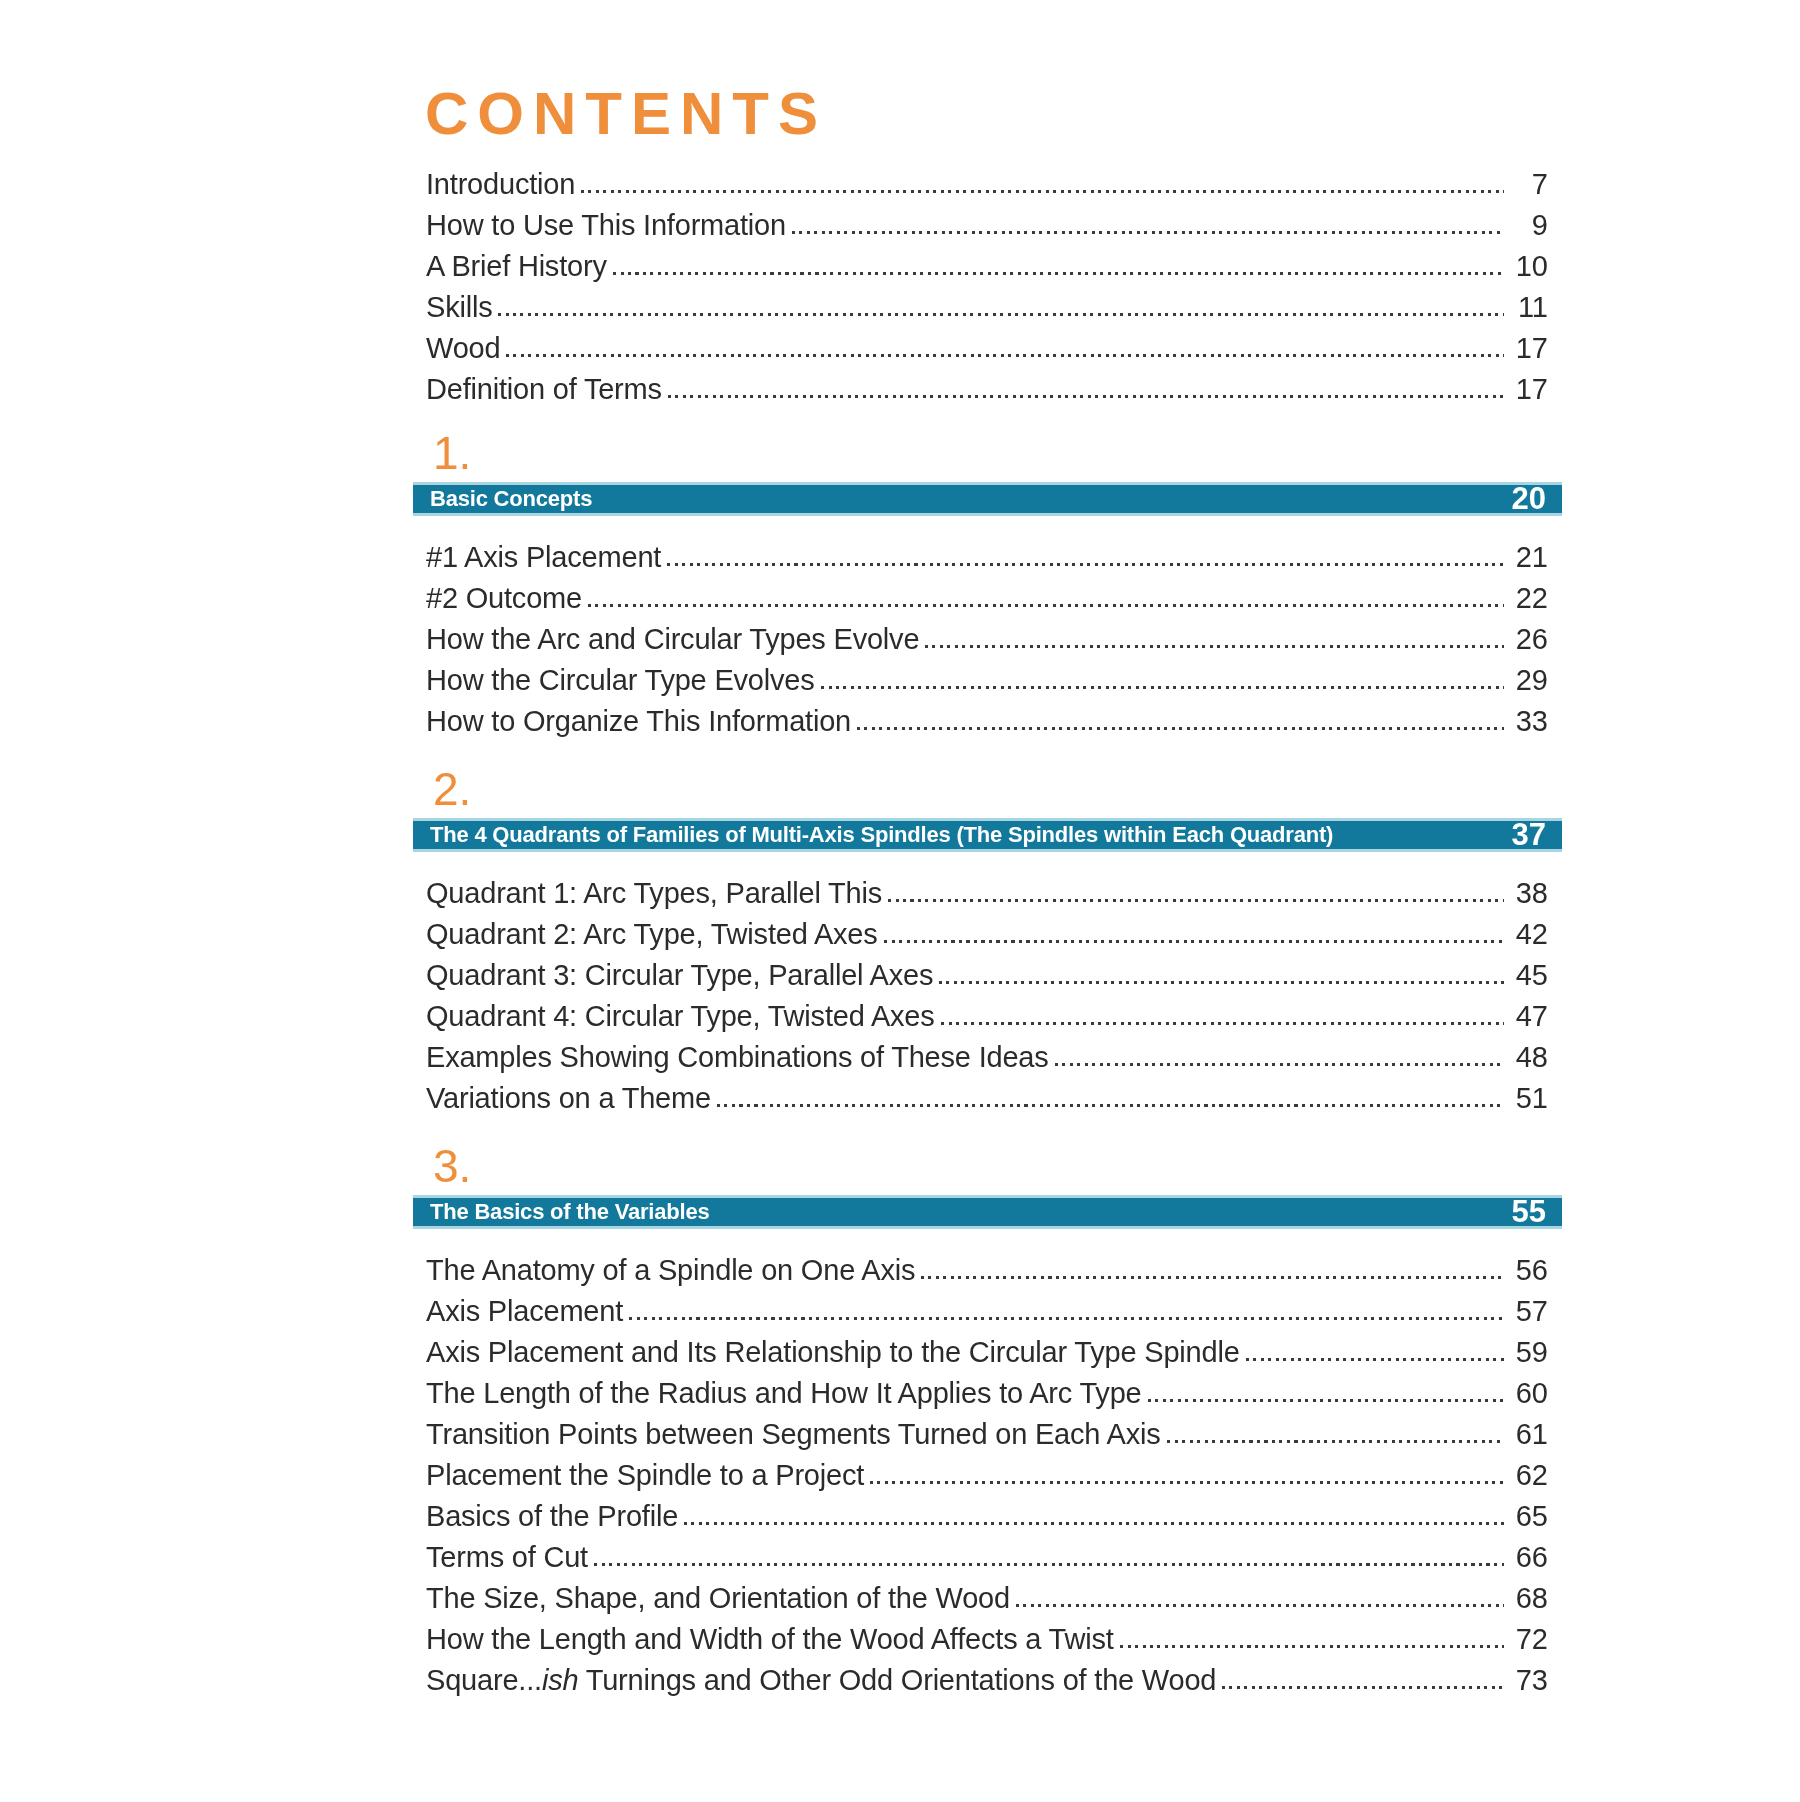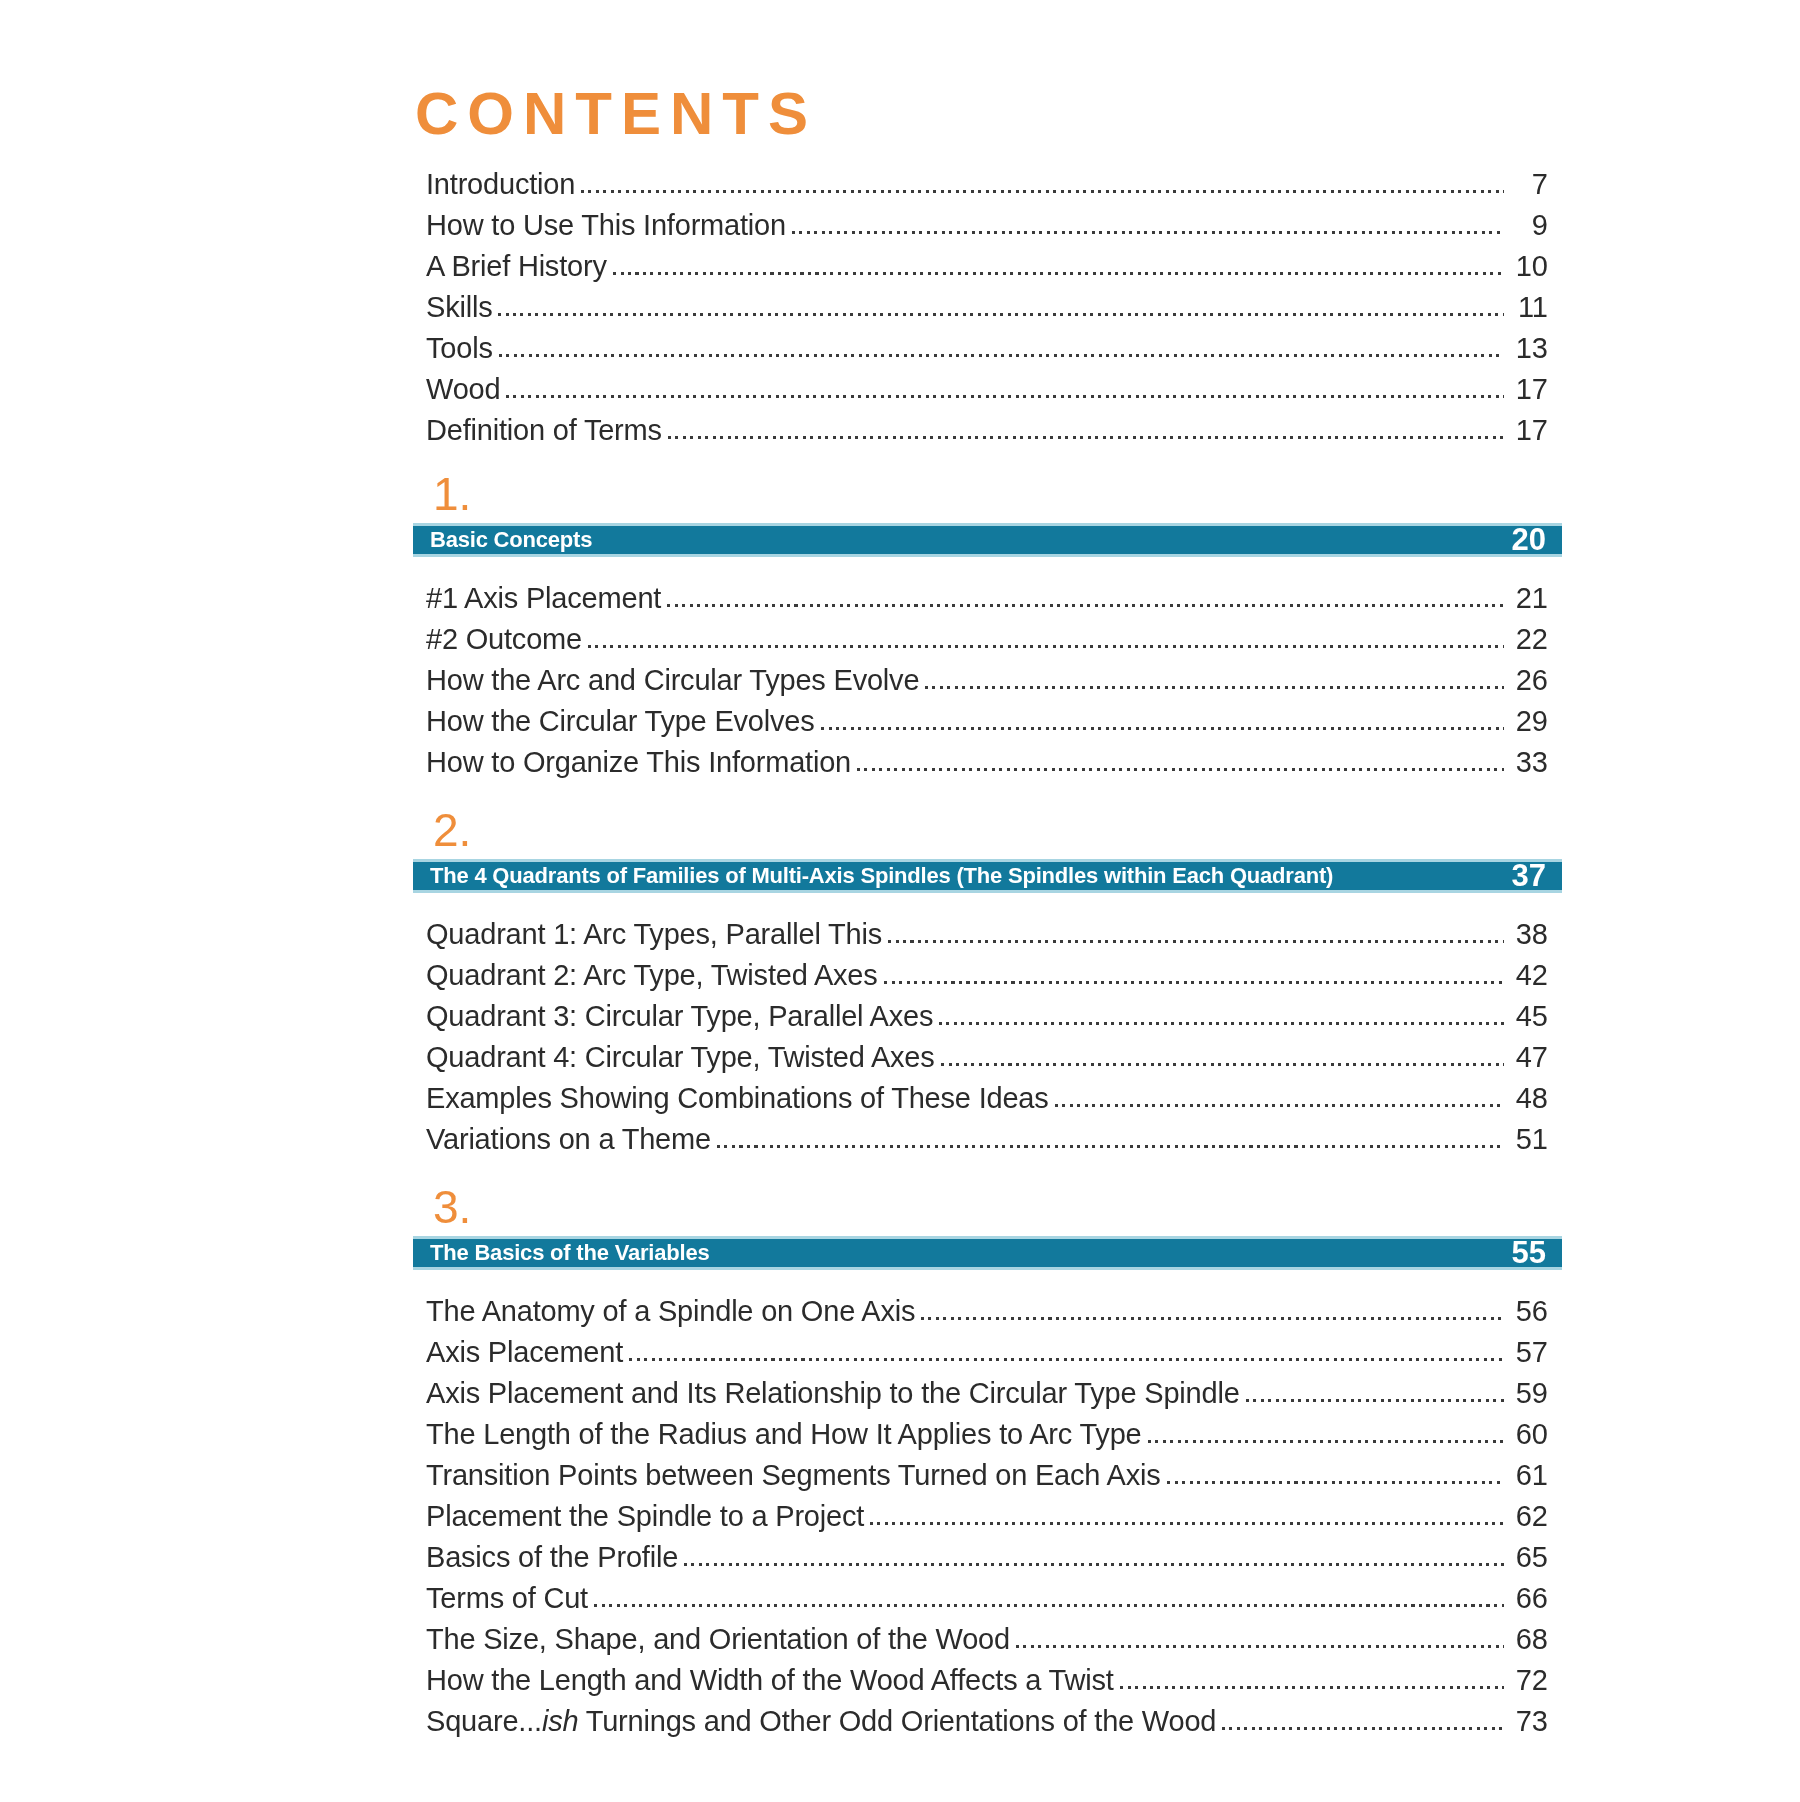--- a/index.html
+++ b/index.html
@@ -7,21 +7,21 @@
     position:relative;
     width:1800px;height:1802px;
     background:#ffffff;
     font-family:"Liberation Sans",sans-serif;
     color:var(--ink,#2b2b2b);
     overflow:hidden;
   }
   .content{position:absolute;left:413px;top:0;width:1149px;}
 
   .title{
-    margin:86px 0 0 2px;
+    margin:86px 0 0 12px;
     font-size:60px;line-height:56px;
     font-weight:bold;letter-spacing:9px;
     color:var(--orange,#ef8e3b);
   }
 
   .rows{margin:0;padding:0;}
   .front{margin-top:17px;}
   .row{
     display:flex;align-items:flex-end;
     height:41px;padding:0 14px 0 13px;
@@ -77,25 +77,20 @@
           <span class="label">A Brief History</span>
           <span class="dots"></span>
           <span class="pnum">10</span>
         </div>
         <div class="row">
           <span class="label">Skills</span>
           <span class="dots"></span>
           <span class="pnum">11</span>
         </div>
         <div class="row">
-          <span class="label">Tools</span>
-          <span class="dots"></span>
-          <span class="pnum">13</span>
-        </div>
-        <div class="row">
           <span class="label">Wood</span>
           <span class="dots"></span>
           <span class="pnum">17</span>
         </div>
         <div class="row">
           <span class="label">Definition of Terms</span>
           <span class="dots"></span>
           <span class="pnum">17</span>
         </div>
       </div>

